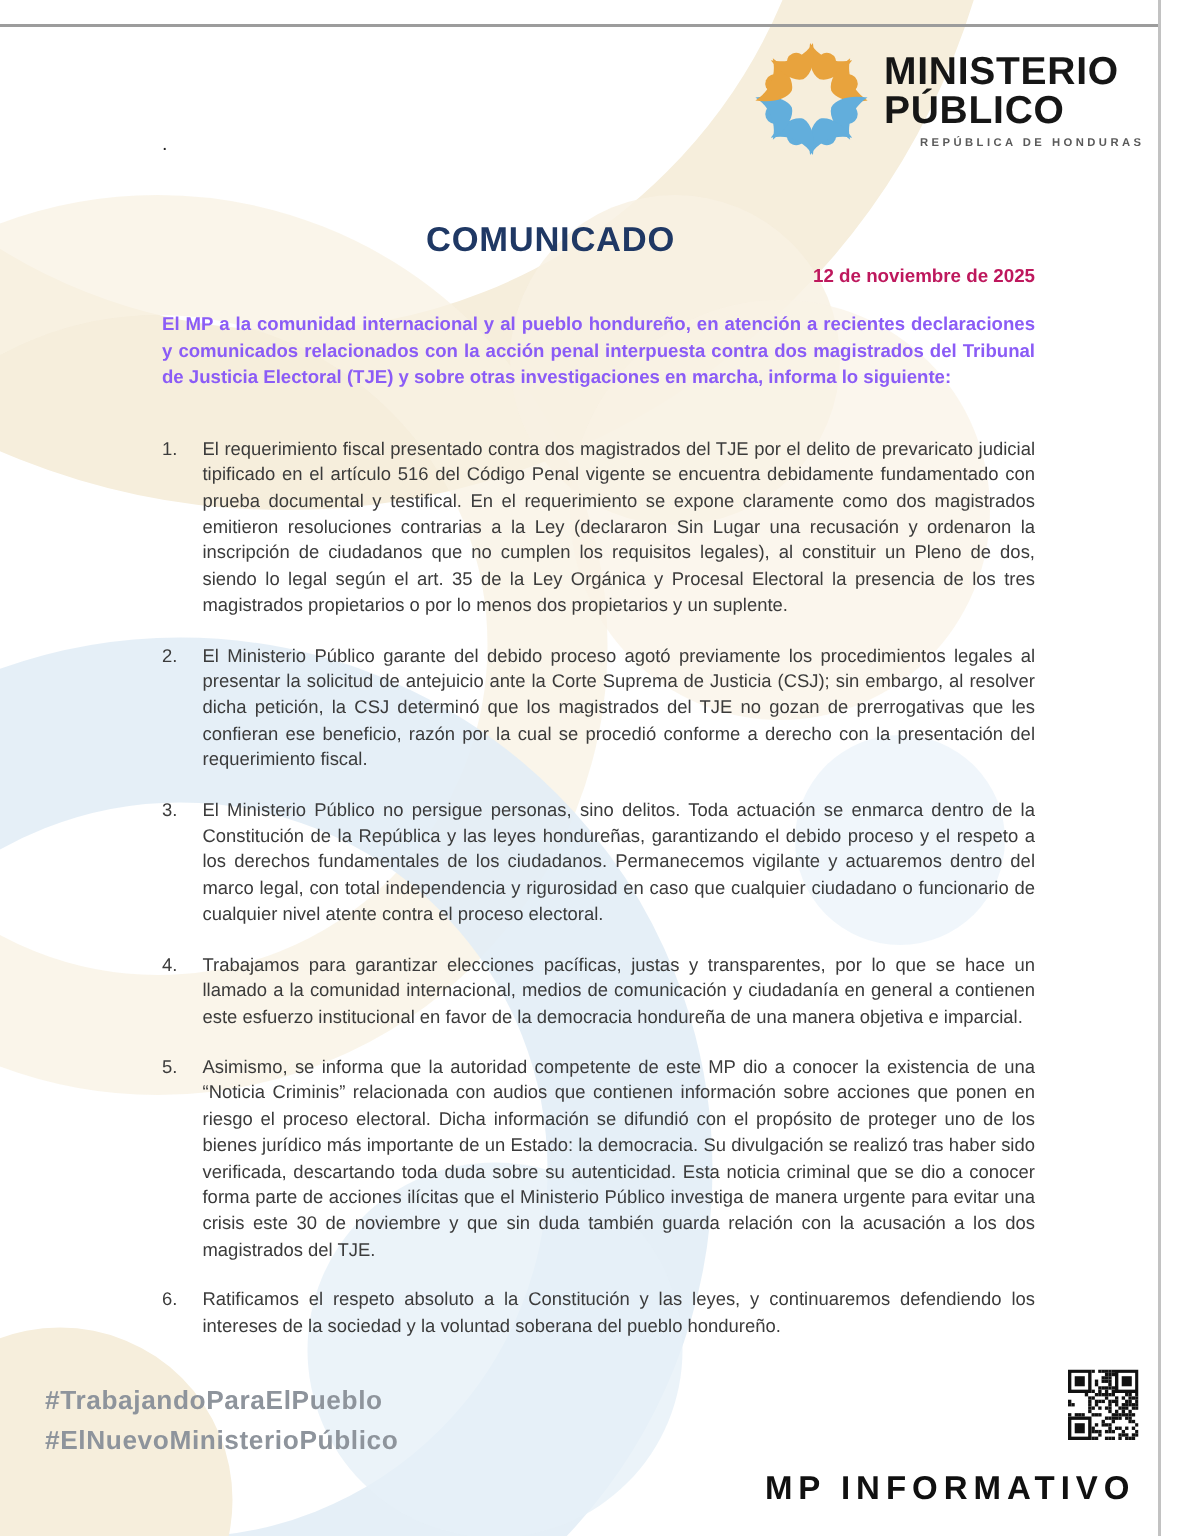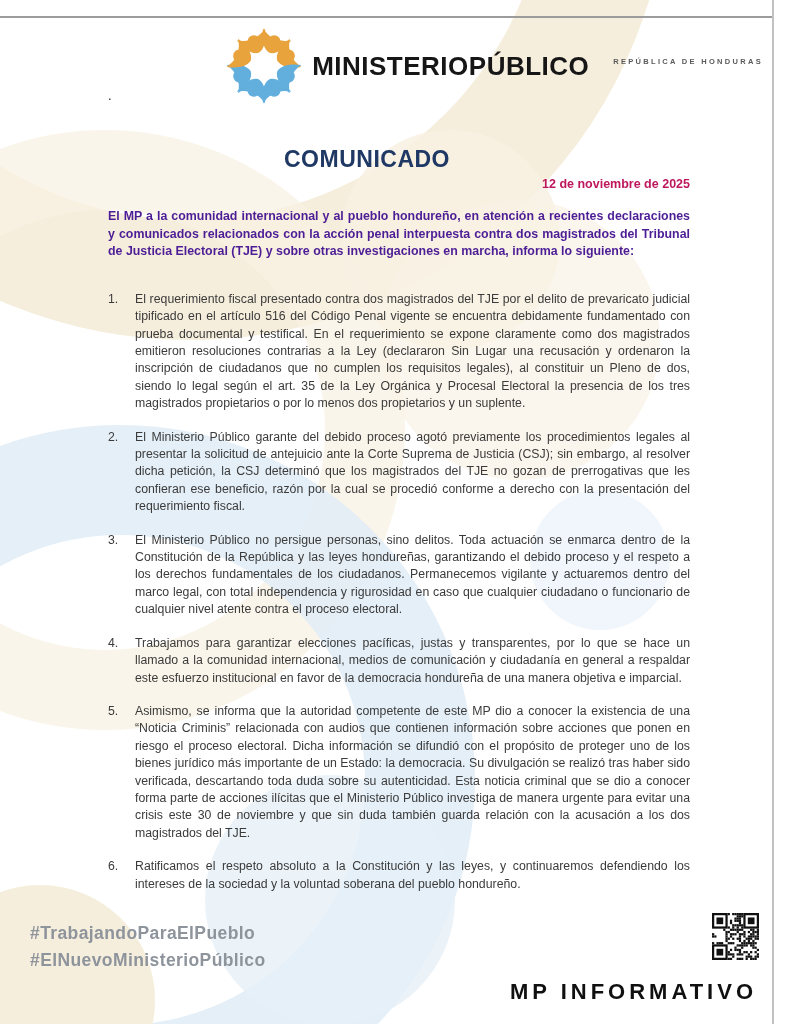--- a/index.html
+++ b/index.html
@@ -12,34 +12,34 @@
   .layer{position:absolute;inset:0;}
   .watermarks{z-index:0;pointer-events:none;}
   .content{z-index:1;}
 
   
   .frame-line-top{position:absolute;left:0;top:16px;width:773px;height:2px;background:#9c9c9c;}
   .frame-line-right{position:absolute;left:772px;top:0;width:2px;height:1024px;background:#c2c2c2;}
 
   
   .logo-block{position:absolute;top:28px;right:28px;display:flex;align-items:center;gap:10px;}
-  .logo-text{display:flex;flex-direction:row;}
+  .logo-text{display:flex;flex-direction:column;}
   .logo-name{font-weight:bold;color:#161616;font-size:26px;line-height:26px;letter-spacing:.5px;}
   .logo-sub{font-size:7.5px;font-weight:bold;color:#5a5a5a;letter-spacing:2.3px;margin-top:4px;margin-left:24px;}
 
   .stray-mark{position:absolute;left:108px;top:88px;font-size:13px;color:#222;}
 
   
   .doc-title{position:absolute;top:146px;left:0;width:734px;text-align:center;
     font-size:23px;font-weight:bold;color:#1F3864;letter-spacing:.5px;}
   .doc-date{position:absolute;top:177px;right:101px;font-size:12.5px;font-weight:bold;color:#be185d;}
 
   
   .doc-body{position:absolute;top:208px;left:108px;width:582px;}
-  .doc-intro{font-weight:bold;color:#4c1d95;font-size:12.4px;line-height:17.6px;
+  .doc-intro{font-weight:bold;color:#8b5cf6;font-size:12.4px;line-height:17.6px;
     text-align:justify;margin:0 0 30px 0;}
   .doc-list{margin:0;padding:0;list-style:none;}
   .doc-item{display:flex;margin-bottom:16px;font-size:12.3px;line-height:17.4px;color:#3b3b3b;}
   .doc-item .num{flex:0 0 27px;}
   .doc-item .txt{flex:1;text-align:justify;}
 
   
   .hashtags{position:absolute;left:30px;top:920px;font-weight:bold;color:#8E949C;
     font-size:17.5px;line-height:27px;letter-spacing:.4px;}
   .brand{position:absolute;right:34px;top:979px;font-weight:bold;color:#101010;
@@ -123,21 +123,21 @@
       <li class="doc-item">
         <span class="num">2.</span>
         <span class="txt">El Ministerio Público garante del debido proceso agotó previamente los procedimientos legales al presentar la solicitud de antejuicio ante la Corte Suprema de Justicia (CSJ); sin embargo, al resolver dicha petición, la CSJ determinó que los magistrados del TJE no gozan de prerrogativas que les confieran ese beneficio, razón por la cual se procedió conforme a derecho con la presentación del requerimiento fiscal.</span>
       </li>
       <li class="doc-item">
         <span class="num">3.</span>
         <span class="txt">El Ministerio Público no persigue personas, sino delitos. Toda actuación se enmarca dentro de la Constitución de la República y las leyes hondureñas, garantizando el debido proceso y el respeto a los derechos fundamentales de los ciudadanos. Permanecemos vigilante y actuaremos dentro del marco legal, con total independencia y rigurosidad en caso que cualquier ciudadano o funcionario de cualquier nivel atente contra el proceso electoral.</span>
       </li>
       <li class="doc-item">
         <span class="num">4.</span>
-        <span class="txt">Trabajamos para garantizar elecciones pacíficas, justas y transparentes, por lo que se hace un llamado a la comunidad internacional, medios de comunicación y ciudadanía en general a respaldar este esfuerzo institucional en favor de la democracia hondureña de una manera objetiva e imparcial.</span>
+        <span class="txt">Trabajamos para garantizar elecciones pacíficas, justas y transparentes, por lo que se hace un llamado a la comunidad internacional, medios de comunicación y ciudadanía en general a contienen este esfuerzo institucional en favor de la democracia hondureña de una manera objetiva e imparcial.</span>
       </li>
       <li class="doc-item">
         <span class="num">5.</span>
         <span class="txt">Asimismo, se informa que la autoridad competente de este MP dio a conocer la existencia de una “Noticia Criminis” relacionada con audios que contienen información sobre acciones que ponen en riesgo el proceso electoral. Dicha información se difundió con el propósito de proteger uno de los bienes jurídico más importante de un Estado: la democracia. Su divulgación se realizó tras haber sido verificada, descartando toda duda sobre su autenticidad. Esta noticia criminal que se dio a conocer forma parte de acciones ilícitas que el Ministerio Público investiga de manera urgente para evitar una crisis este 30 de noviembre y que sin duda también guarda relación con la acusación a los dos magistrados del TJE.</span>
       </li>
       <li class="doc-item">
         <span class="num">6.</span>
         <span class="txt">Ratificamos el respeto absoluto a la Constitución y las leyes, y continuaremos defendiendo los intereses de la sociedad y la voluntad soberana del pueblo hondureño.</span>
       </li>
     </ol>

